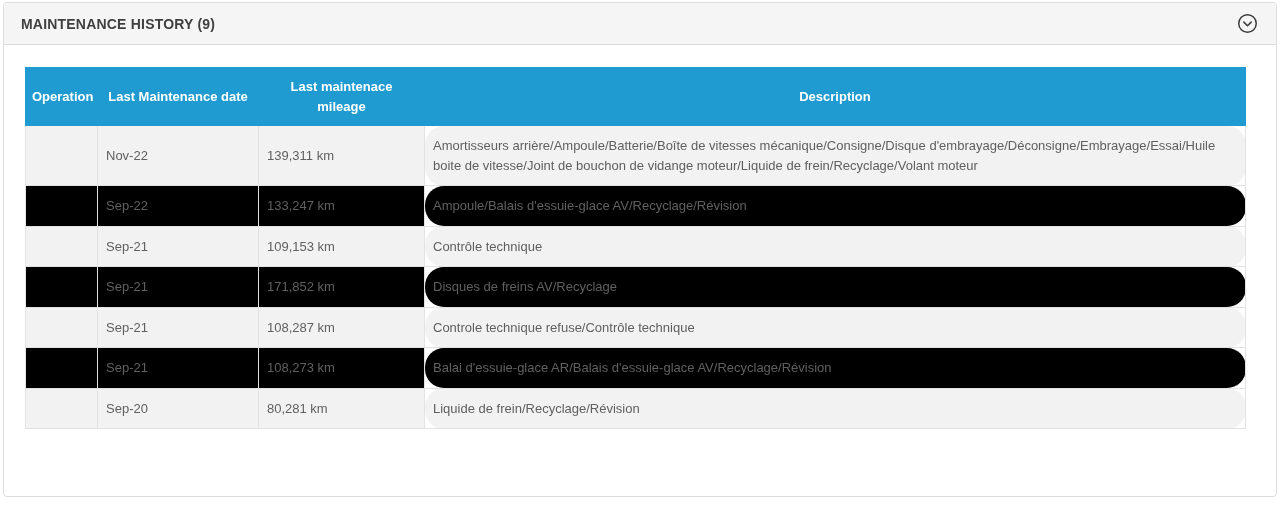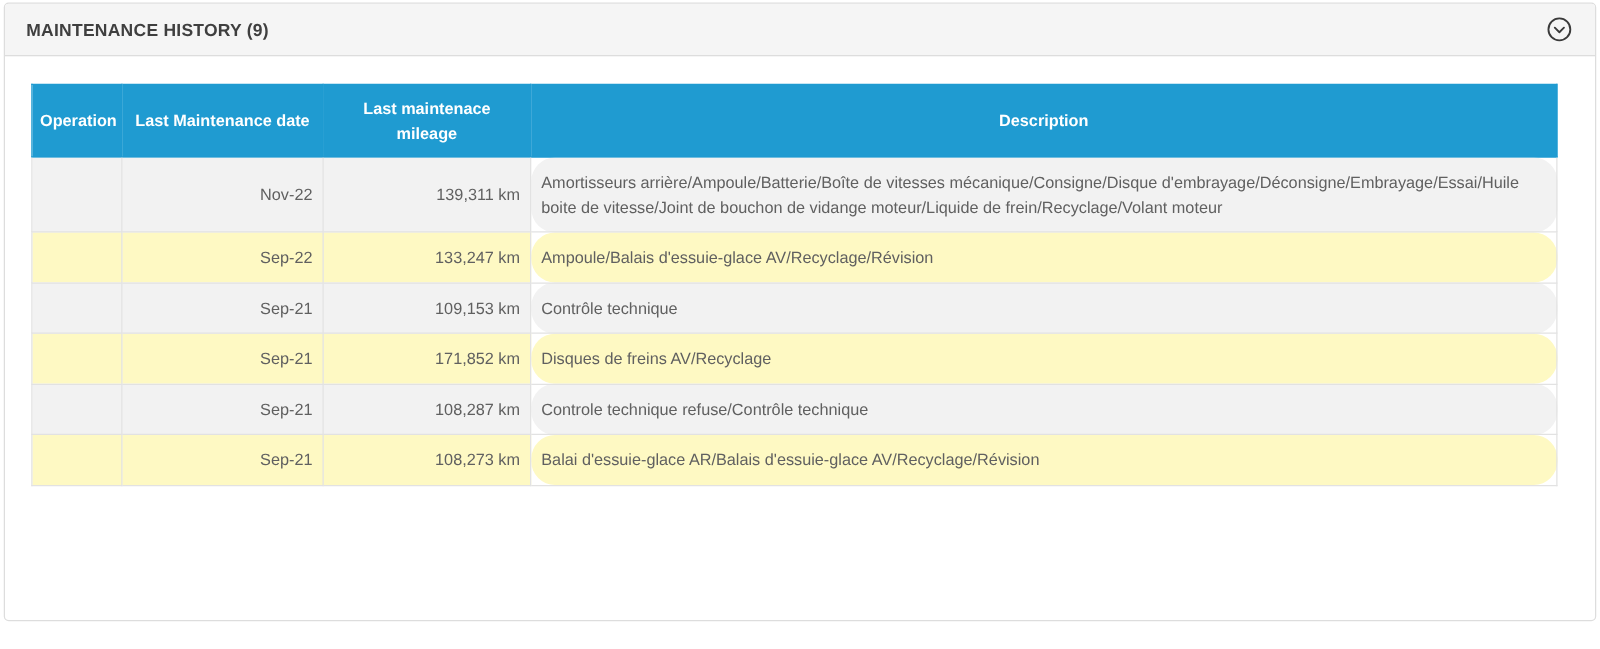--- a/index.html
+++ b/index.html
@@ -48,24 +48,24 @@
   thead th{
     background:var(--header-bg);color:var(--header-text);
     font-size:13px;font-weight:bold;text-align:center;
     padding:9px 6px;line-height:1.5;
     border:1px solid var(--header-bg);
   }
   thead th + th{border-left:1px solid rgba(255,255,255,.45);}
   tbody td{
     border:1px solid var(--cell-border);
     padding:10px 8px;line-height:1.5;vertical-align:middle;
-    background:#fef9c3;
+    background:#000000;
   }
   tbody tr:nth-child(odd) td{background:var(--stripe-bg);}
-  td.cell-center{text-align:right;}
+  td.cell-center{text-align:left;}
   td.cell-desc{text-align:left;border-radius:19px;}
 </style>
 </head>
 <body>
 
 <div class="page">
   <section class="card">
 
     <div class="card-header">
       <span class="panel-title">MAINTENANCE HISTORY (9)</span>
@@ -131,20 +131,26 @@
     <td class="cell-desc">Controle technique refuse/Contrôle technique</td>
   </tr>
 
   <tr>
     <td class="cell-center"></td>
     <td class="cell-center">Sep-21</td>
     <td class="cell-center">108,273 km</td>
     <td class="cell-desc">Balai d'essuie-glace AR/Balais d'essuie-glace AV/Recyclage/Révision</td>
   </tr>
 
+  <tr>
+    <td class="cell-center"></td>
+    <td class="cell-center">Sep-20</td>
+    <td class="cell-center">80,281 km</td>
+    <td class="cell-desc">Liquide de frein/Recyclage/Révision</td>
+  </tr>
 
 
 </tbody>
       </table>
     </div>
 
   </section>
 </div>
 
 </body></html>

